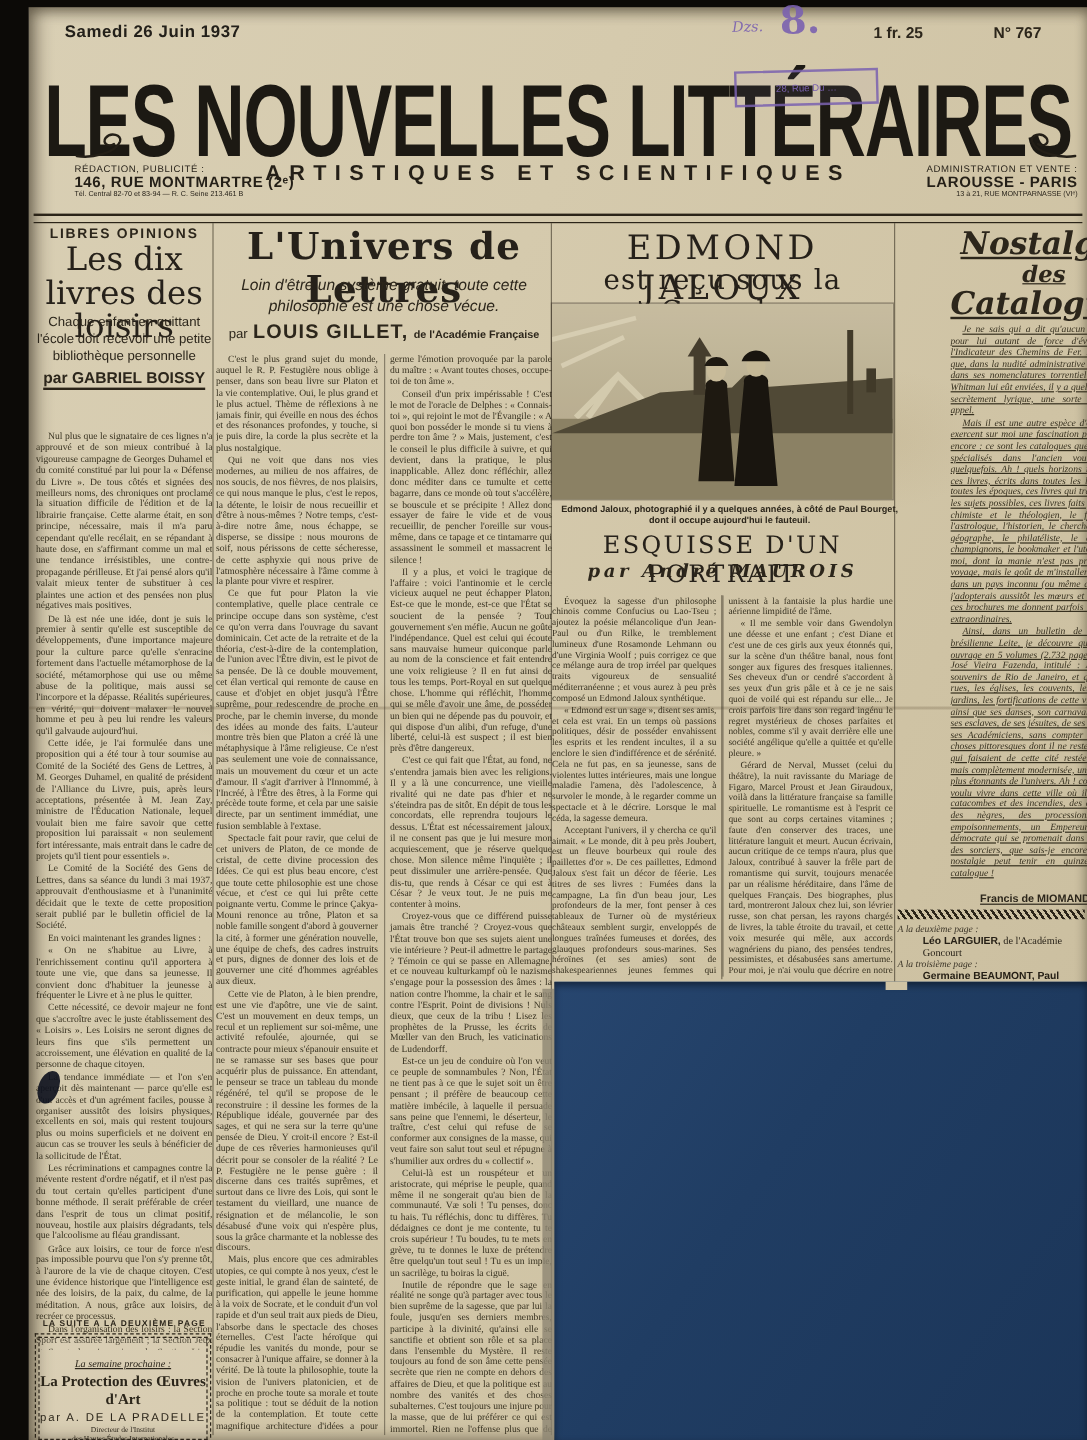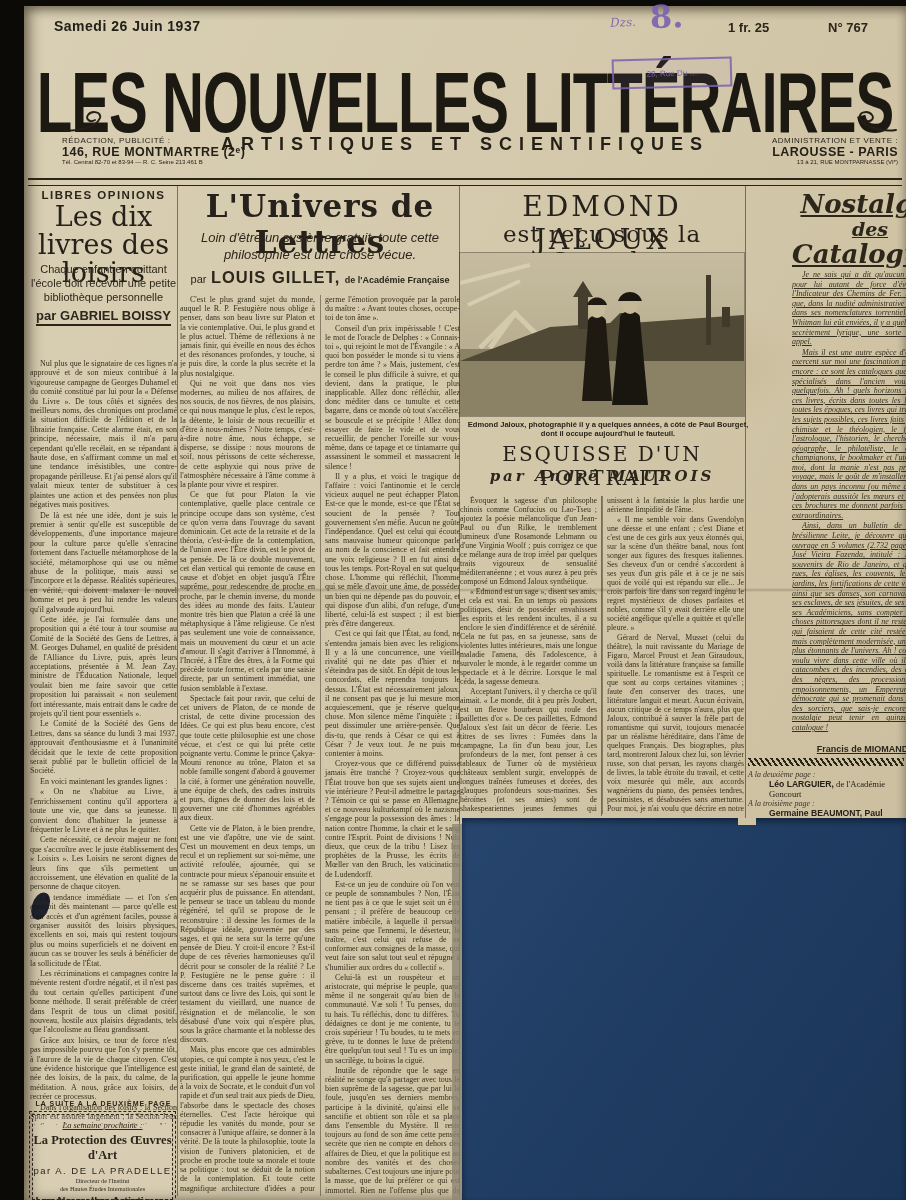--- a/index.html
+++ b/index.html
@@ -60,21 +60,21 @@
   .libres-byline span{display:inline-block;font-family:Liberation Sans, sans-serif;
      font-weight:bold;font-size:13px;border-bottom:2px solid #2b2418;padding-bottom:1px;}
   .libres-body{top:324px;height:766px;font-size:8px;line-height:9.4px;margin-top:29px;}
   .ink-blot{position:absolute;left:8px;top:886px;width:17px;height:28px;background:#10141f;
             border-radius:60% 40% 55% 45%;transform:rotate(14deg);opacity:.92;}
   .continuation{top:1094px;font-size:7px;letter-spacing:1px;font-weight:bold;
                 font-family:"Liberation Sans",sans-serif;text-align:center;width:147px;}
   .promo{position:absolute;left:8px;top:1108px;width:139px;height:84px;
          border:1.5px dashed #2b2418;outline:1.5px dashed #2b2418;outline-offset:2px;
          text-align:center;background:rgba(255,250,235,.12);}
-  .promo .eyebrow{font-style:italic;font-size:8.5px;text-decoration:underline;margin-top:5px;}
+  .promo .eyebrow{font-style:italic;font-size:8.5px;text-decoration:underline;margin-top:16px;}
   .promo .ptitle{font-family:"Liberation Serif",serif;font-weight:bold;font-size:12.5px;margin-top:3px;}
   .promo .pby{font-size:9.5px;letter-spacing:1.5px;margin-top:2px;font-family:"Liberation Sans",sans-serif;}
   .promo .prole{font-size:6.3px;line-height:7px;margin-top:1px;}
   .promo .pfoot{font-family:"Liberation Sans",sans-serif;font-weight:bold;font-size:11px;margin-top:3px;}
   
   .colP{position:absolute;left:156px;width:280px;}
   .platon-title{top:182px;font-size:31px;font-weight:bold;letter-spacing:1px;}
   .platon-deck{top:224px;font-family:"Liberation Sans",sans-serif;font-style:italic;
                font-size:13px;line-height:16.5px;text-align:center;}
   .platon-byline{top:262px;text-align:center;font-family:"Liberation Sans",sans-serif;}

